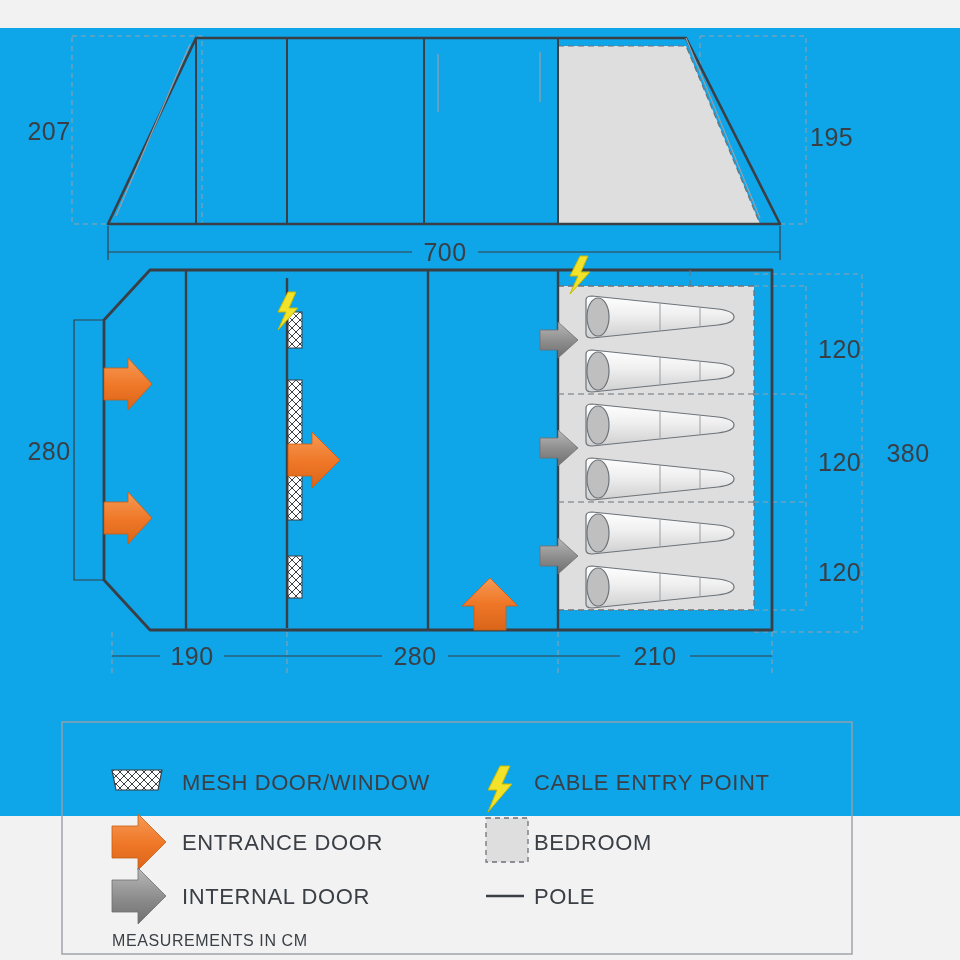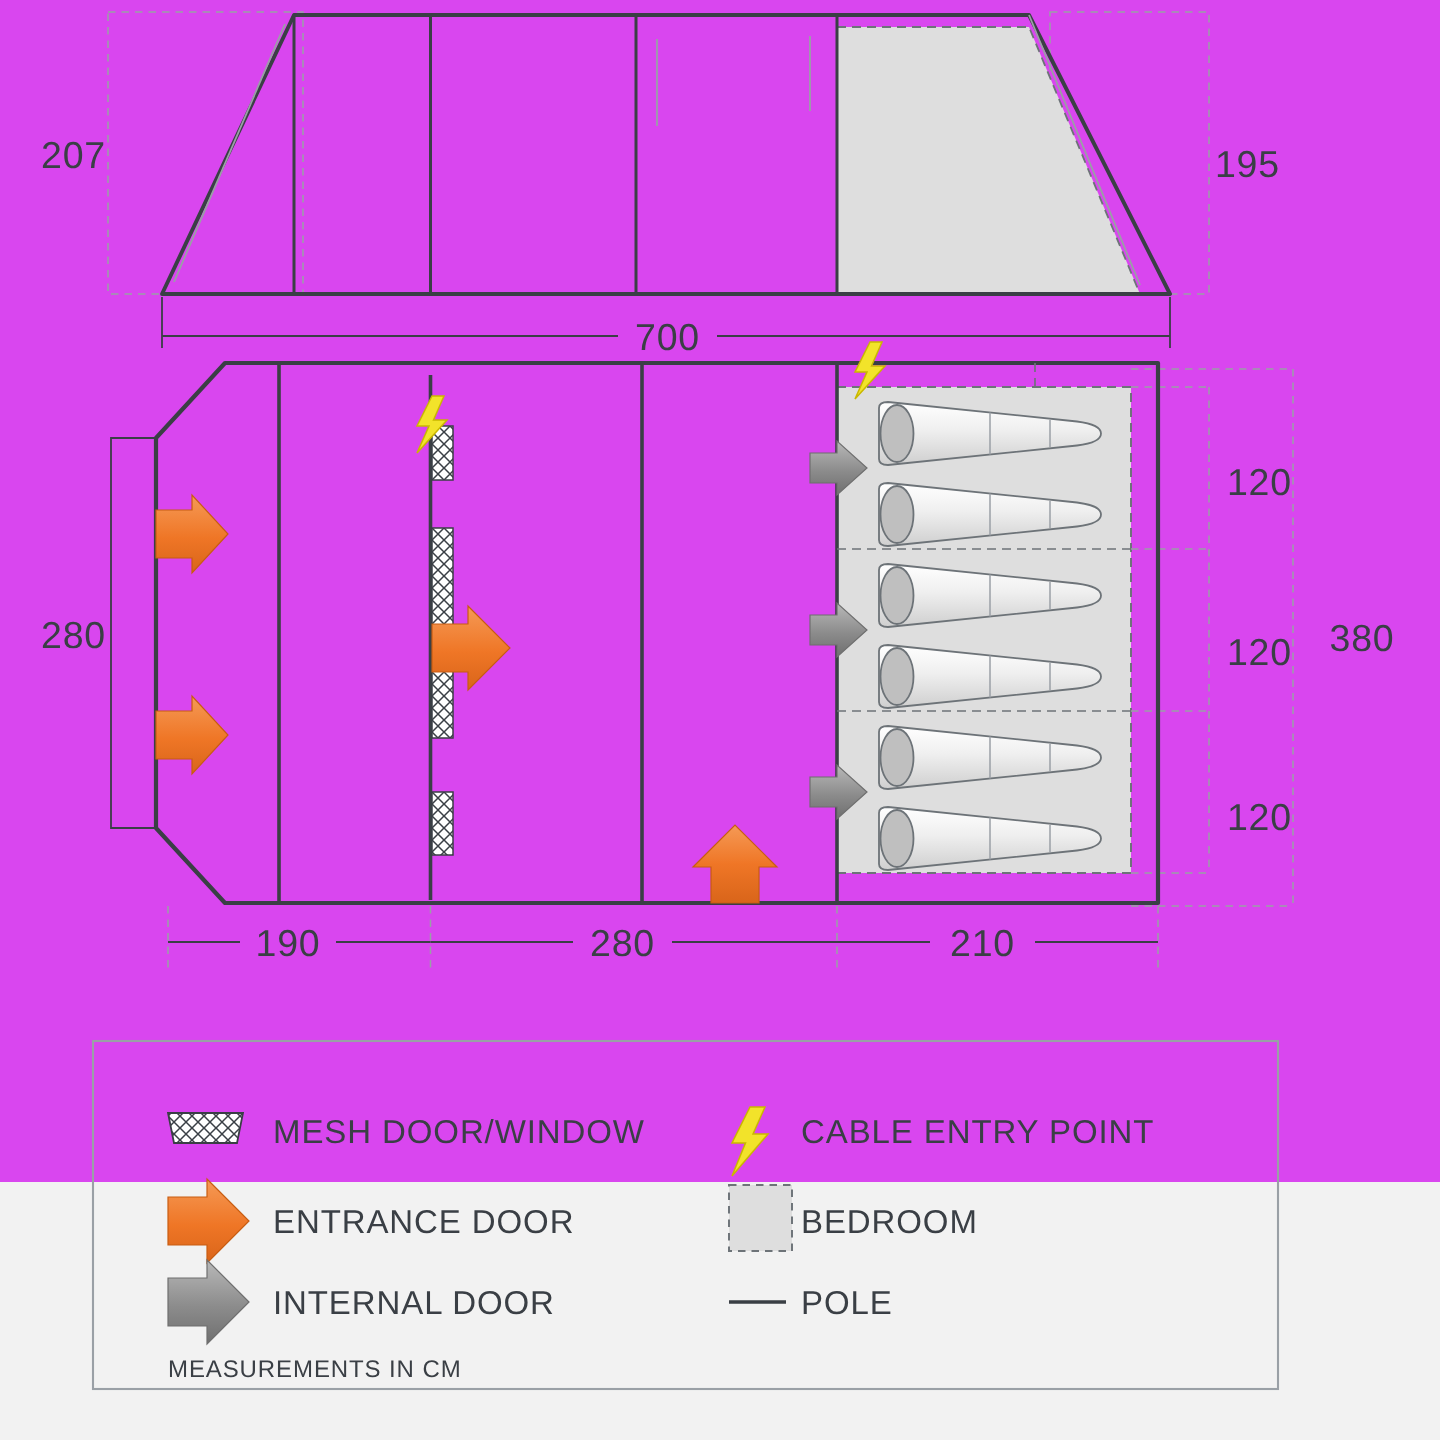--- a/index.html
+++ b/index.html
@@ -11,21 +11,22 @@
     width: 960px;
     height: 960px;
     font-family: "Liberation Sans", sans-serif;
     color: #3a3f45;
     overflow: hidden;
   }
   #stage {
     position: relative;
     width: 960px;
     height: 788px;
-    background: #d946ef;
+    background: #0ea5e9;
+    margin-top: 28px;
   }
   svg#floorplan {
     position: absolute;
     left: 0;
     top: 0;
     width: 960px;
     height: 960px;
   }
   text {
     font-family: "Liberation Sans", sans-serif;

